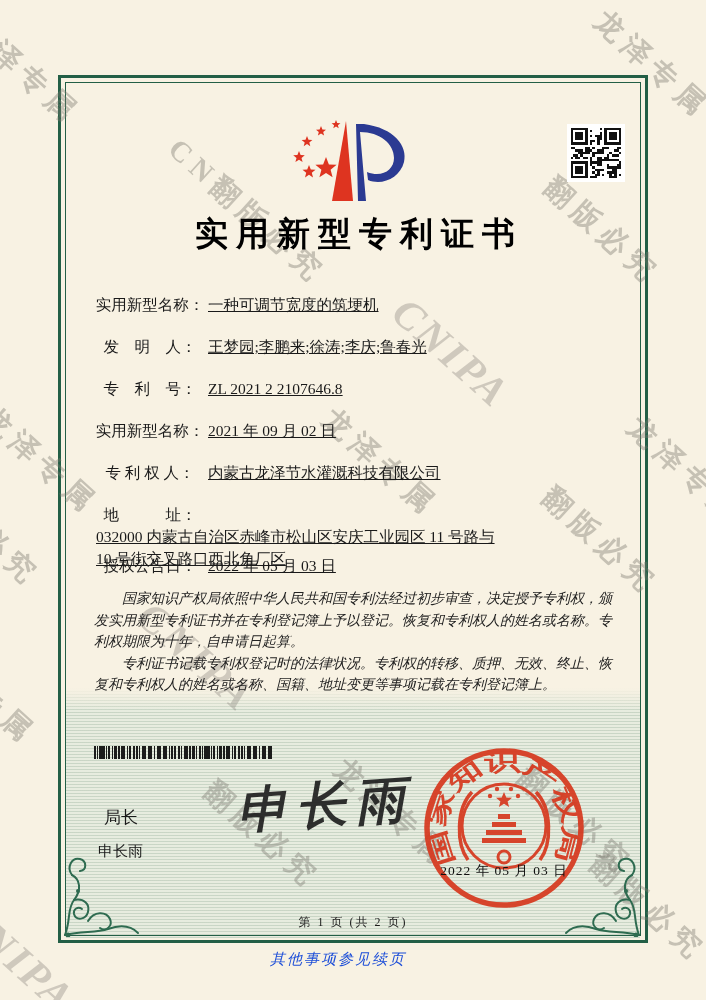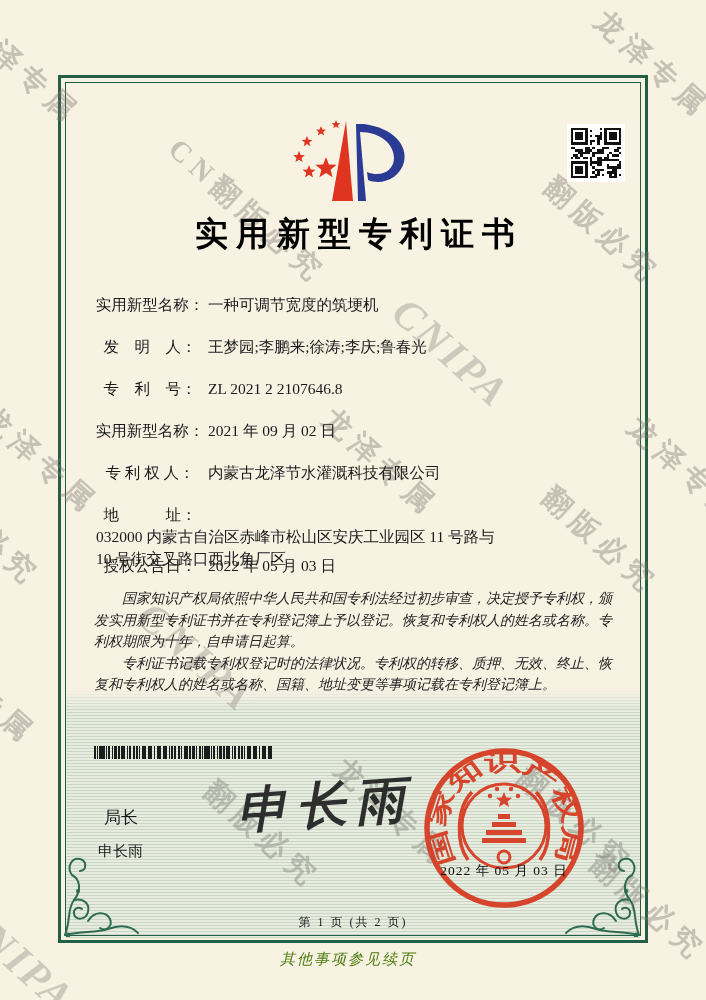--- a/index.html
+++ b/index.html
@@ -52,21 +52,21 @@
     font-size:15px;letter-spacing:1.5px;
   }
   .logo{position:absolute;left:282px;top:112px;width:132px;height:100px;z-index:2;}
   .qr{position:absolute;left:567px;top:124px;width:58px;height:58px;z-index:2;}
   .title{
     position:absolute;left:58px;top:206px;width:590px;margin:6px;z-index:2;
     text-align:center;font-size:33px;font-weight:700;letter-spacing:8px;color:#000;
   }
   .row{position:absolute;left:94px;width:522px;z-index:2;font-size:15.5px;line-height:1.35;}
   .lab{display:inline-block;min-width:112px;vertical-align:top;text-align:center;}
-  .val{display:inline-block;vertical-align:top;margin-left:2px;}
+  .val{display:inline-block;vertical-align:top;margin-left:2px;text-decoration:underline;}
   .val.addr{width:415px;line-height:1.42;}
   .grant{position:absolute;left:276px;top:0;white-space:nowrap;}
   .paras{position:absolute;left:94px;top:588px;width:520px;z-index:2;}
   .paras p{
     margin:0;font-size:14px;line-height:21.5px;text-indent:2em;
     font-style:italic;color:#222;
   }
   .barcode{
     position:absolute;left:94px;top:746px;width:180px;height:13px;z-index:2;
     background:
@@ -84,22 +84,22 @@
   .seal{position:absolute;left:420px;top:744px;width:168px;height:168px;z-index:2;opacity:.93;}
   .seal-date{
     position:absolute;left:424px;top:862px;width:160px;z-index:3;
     text-align:center;font-size:13.5px;letter-spacing:1px;color:#101010;
   }
   .page-num{
     position:absolute;left:58px;top:914px;width:590px;z-index:3;
     text-align:center;font-size:12px;letter-spacing:2px;
   }
   .cont-note{
-    position:absolute;left:68px;top:950px;width:560px;z-index:2;
-    text-align:center;font-size:15px;font-style:italic;letter-spacing:2px;color:#4d7c0f;
+    position:absolute;left:58px;top:950px;width:560px;z-index:2;
+    text-align:center;font-size:15px;font-style:italic;letter-spacing:2px;color:#1d4ed8;
   }
 </style>
 </head>
 <body>
 
 <div class="page">
 
   <div class="wm-layer">
     <span class="wm" style="left:-18px;top:8px">龙泽专属</span>
     <span class="wm" style="left:612px;top:2px">龙泽专属</span>

